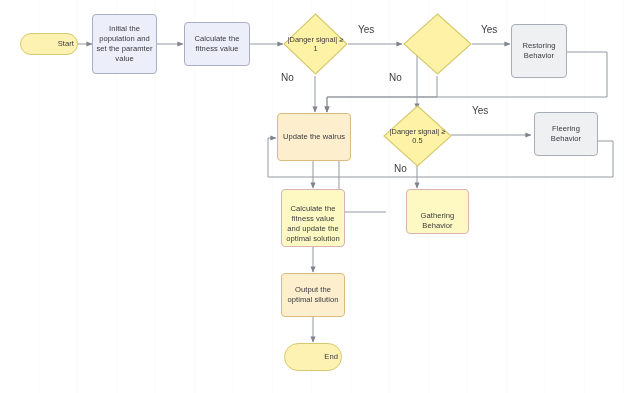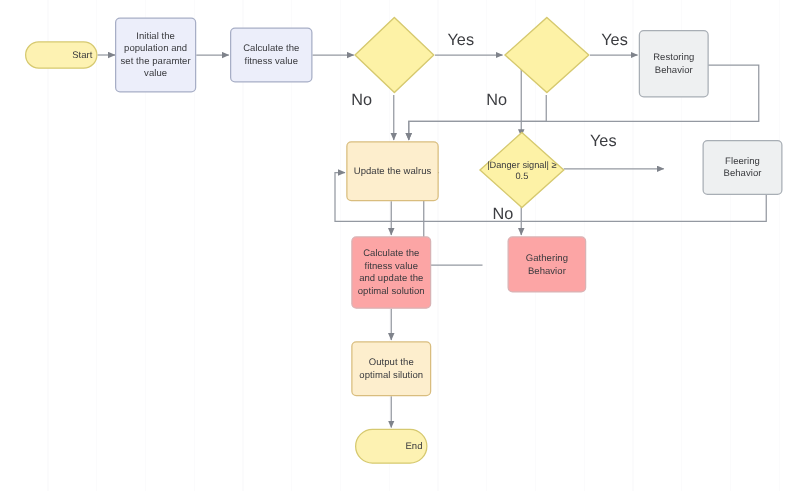--- a/index.html
+++ b/index.html
@@ -45,21 +45,21 @@
   }
   .node span { display: block; width: 100%; }
   .terminator {
     border-radius: 999px;
     background: #fdf2b2;
     border: 1px solid #d6c96f;
     text-align: right;
   }
   .proc-blue   { background: #eceefa; border-color: #a7aec6; }
   .proc-cream  { background: #fdeecd; border-color: #d9bd7e; }
-  .proc-pink   { background: #fca5a5; border-color: #d9b2b4; }
+  .proc-pink   { background: #fef9c3; border-color: #d9b2b4; align-items: flex-end; }
   .proc-gray   { background: #eef0f1; border-color: #a8aeb5; }
   .decision {
     position: absolute;
     display: flex;
     align-items: center;
     justify-content: center;
     text-align: center;
     color: #38393d;
     font-size: 7.4px;
     line-height: 9.4px;
@@ -70,21 +70,21 @@
     left: 0; top: 0;
     width: 100%; height: 100%;
   }
   .decision .dia-label {
     position: relative;
     z-index: 2;
     width: 86%;
   }
   .edge-label {
     position: absolute;
-    font-size: 13px;
+    font-size: 10px;
     color: #3c3d41;
     z-index: 4;
     white-space: nowrap;
   }
 </style>
 </head>
 <body>
 
 <svg id="flow-canvas" viewBox="0 0 628 393" xmlns="http://www.w3.org/2000/svg">
   <defs>
@@ -143,40 +143,41 @@
 </div>
 
 <div class="node proc-blue" style="left:184px; top:22px; width:66px; height:44px;">
   <span>Calculate the fitness value</span>
 </div>
 
 <div class="decision" style="left:283px; top:13px; width:65px; height:62px;">
   <svg class="dia-shape" viewBox="0 0 65 62" preserveAspectRatio="none">
     <polygon points="32.5,1 64,31 32.5,61 1,31" fill="#fdf2a6" stroke="#d6c96f" stroke-width="1.1"></polygon>
   </svg>
+  <span class="dia-label">|Danger signal| ≥ 1</span>
 </div>
 
 <div class="decision" style="left:403px; top:13px; width:69px; height:62px;">
   <svg class="dia-shape" viewBox="0 0 69 62" preserveAspectRatio="none">
     <polygon points="34.5,1 68,31 34.5,61 1,31" fill="#fdf2a6" stroke="#d6c96f" stroke-width="1.1"></polygon>
   </svg>
 </div>
 
 <div class="node proc-gray" style="left:511px; top:24px; width:56px; height:54px;">
   <span>Restoring Behavior</span>
 </div>
 
 <div class="decision" style="left:383px; top:105px; width:69px; height:62px;">
   <svg class="dia-shape" viewBox="0 0 69 62" preserveAspectRatio="none">
     <polygon points="34.5,1 68,31 34.5,61 1,31" fill="#fdf2a6" stroke="#d6c96f" stroke-width="1.1"></polygon>
   </svg>
   <span class="dia-label">|Danger signal| ≥ 0.5</span>
 </div>
 
-<div class="node proc-gray" style="left:534px; top:112px; width:64px; height:44px;margin-left:28px;">
+<div class="node proc-gray" style="left:534px; top:112px; width:64px; height:44px;">
   <span>Fleering Behavior</span>
 </div>
 
 <div class="node proc-cream" style="left:277px; top:113px; width:74px; height:48px;justify-content:flex-end;">
   <span>Update the walrus</span>
 </div>
 
 <div class="node proc-pink" style="left:406px; top:189px; width:63px; height:45px;">
   <span>Gathering Behavior</span>
 </div>

